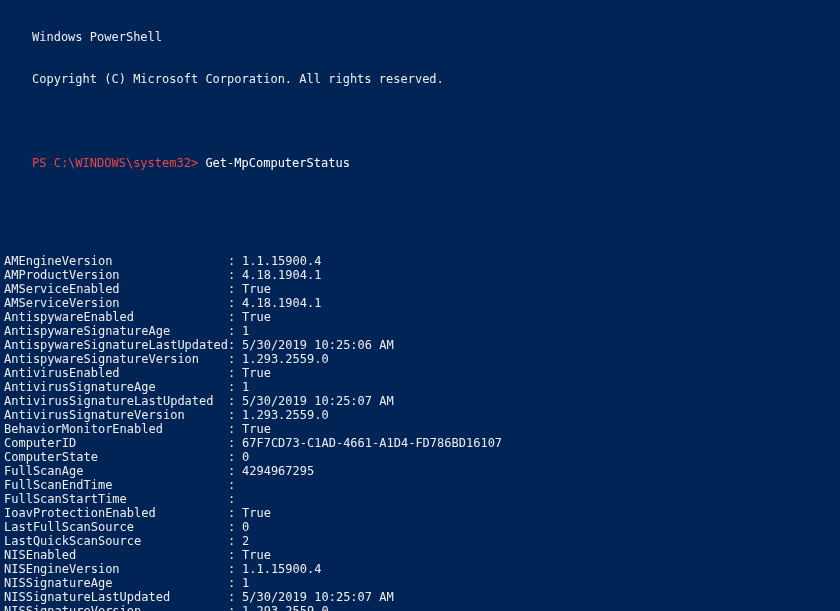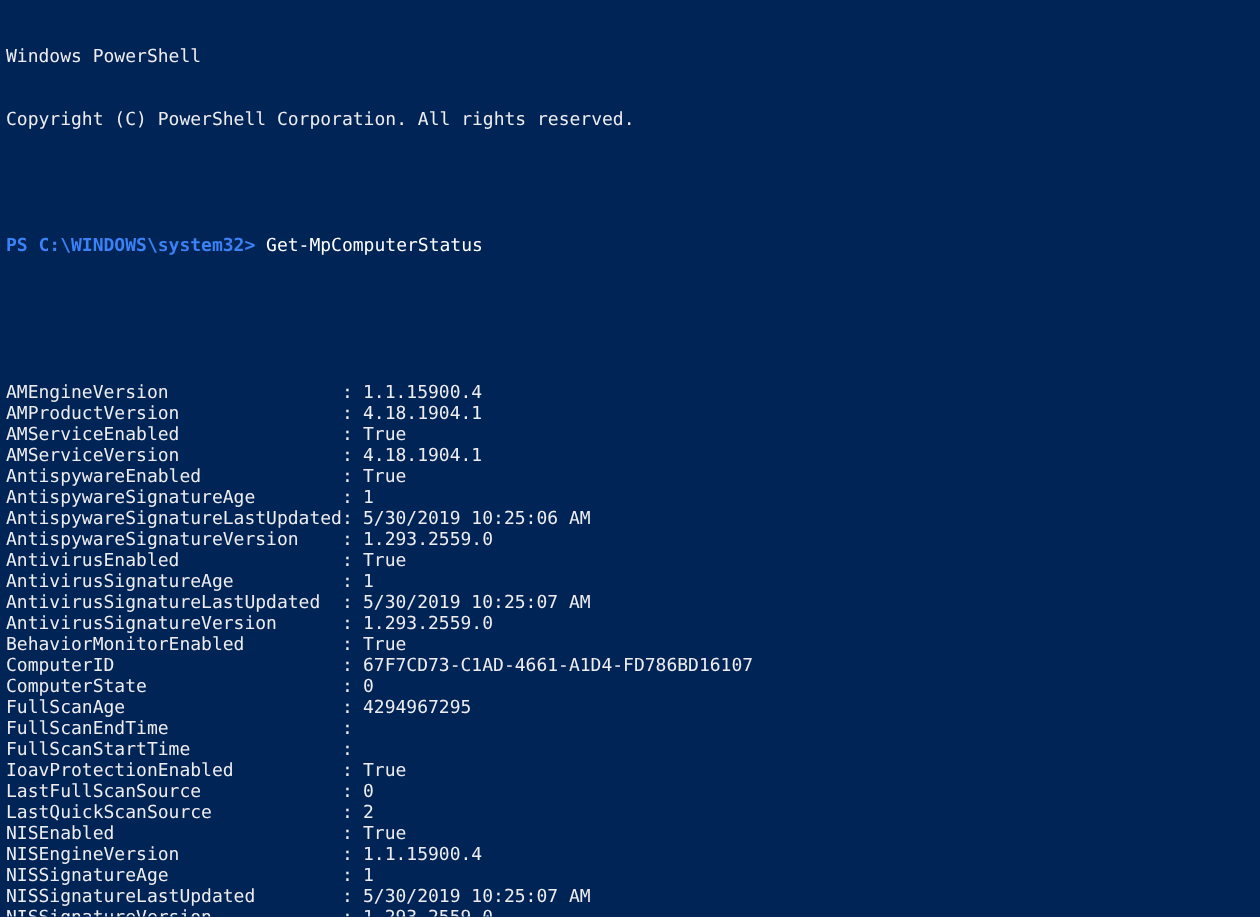--- a/index.html
+++ b/index.html
@@ -12,28 +12,28 @@
       line-height: 14px;
       width: 840px;
       height: 611px;
       overflow: hidden;
     }
     .terminal {
       padding: 2px 4px;
       white-space: pre;
     }
     .prompt {
-      color: #3b82f6;
-      font-weight: bold;
+      color: #ef4444;
     }
     .cmd {
       color: #ffffff;
     }
     .header-line {
       display: block;
+      margin-left: 28px;
     }
     .blank {
       height: 14px;
     }
     .blank2 {
       height: 28px;
     }
     .row {
       display: flex;
     }
@@ -46,20 +46,20 @@
     }
     .val {
       white-space: pre;
     }
   </style>
 </head>
 <body>
 
 <div class="terminal">
   <span class="header-line">Windows PowerShell</span>
-  <span class="header-line">Copyright (C) PowerShell Corporation. All rights reserved.</span>
+  <span class="header-line">Copyright (C) Microsoft Corporation. All rights reserved.</span>
   <div class="blank"></div>
   <span class="header-line"><span class="prompt">PS C:\WINDOWS\system32&gt; </span><span class="cmd">Get-MpComputerStatus</span></span>
   <div class="blank2"></div>
   <div id="kv-container"><div class="row"><span class="key">AMEngineVersion                </span><span class="sep">: </span><span class="val">1.1.15900.4</span></div><div class="row"><span class="key">AMProductVersion               </span><span class="sep">: </span><span class="val">4.18.1904.1</span></div><div class="row"><span class="key">AMServiceEnabled               </span><span class="sep">: </span><span class="val">True</span></div><div class="row"><span class="key">AMServiceVersion               </span><span class="sep">: </span><span class="val">4.18.1904.1</span></div><div class="row"><span class="key">AntispywareEnabled             </span><span class="sep">: </span><span class="val">True</span></div><div class="row"><span class="key">AntispywareSignatureAge        </span><span class="sep">: </span><span class="val">1</span></div><div class="row"><span class="key">AntispywareSignatureLastUpdated</span><span class="sep">: </span><span class="val">5/30/2019 10:25:06 AM</span></div><div class="row"><span class="key">AntispywareSignatureVersion    </span><span class="sep">: </span><span class="val">1.293.2559.0</span></div><div class="row"><span class="key">AntivirusEnabled               </span><span class="sep">: </span><span class="val">True</span></div><div class="row"><span class="key">AntivirusSignatureAge          </span><span class="sep">: </span><span class="val">1</span></div><div class="row"><span class="key">AntivirusSignatureLastUpdated  </span><span class="sep">: </span><span class="val">5/30/2019 10:25:07 AM</span></div><div class="row"><span class="key">AntivirusSignatureVersion      </span><span class="sep">: </span><span class="val">1.293.2559.0</span></div><div class="row"><span class="key">BehaviorMonitorEnabled         </span><span class="sep">: </span><span class="val">True</span></div><div class="row"><span class="key">ComputerID                     </span><span class="sep">: </span><span class="val">67F7CD73-C1AD-4661-A1D4-FD786BD16107</span></div><div class="row"><span class="key">ComputerState                  </span><span class="sep">: </span><span class="val">0</span></div><div class="row"><span class="key">FullScanAge                    </span><span class="sep">: </span><span class="val">4294967295</span></div><div class="row"><span class="key">FullScanEndTime                </span><span class="sep">: </span><span class="val"></span></div><div class="row"><span class="key">FullScanStartTime              </span><span class="sep">: </span><span class="val"></span></div><div class="row"><span class="key">IoavProtectionEnabled          </span><span class="sep">: </span><span class="val">True</span></div><div class="row"><span class="key">LastFullScanSource             </span><span class="sep">: </span><span class="val">0</span></div><div class="row"><span class="key">LastQuickScanSource            </span><span class="sep">: </span><span class="val">2</span></div><div class="row"><span class="key">NISEnabled                     </span><span class="sep">: </span><span class="val">True</span></div><div class="row"><span class="key">NISEngineVersion               </span><span class="sep">: </span><span class="val">1.1.15900.4</span></div><div class="row"><span class="key">NISSignatureAge                </span><span class="sep">: </span><span class="val">1</span></div><div class="row"><span class="key">NISSignatureLastUpdated        </span><span class="sep">: </span><span class="val">5/30/2019 10:25:07 AM</span></div><div class="row"><span class="key">NISSignatureVersion            </span><span class="sep">: </span><span class="val">1.293.2559.0</span></div></div>
   
   
 </div>
 
 </body></html>

